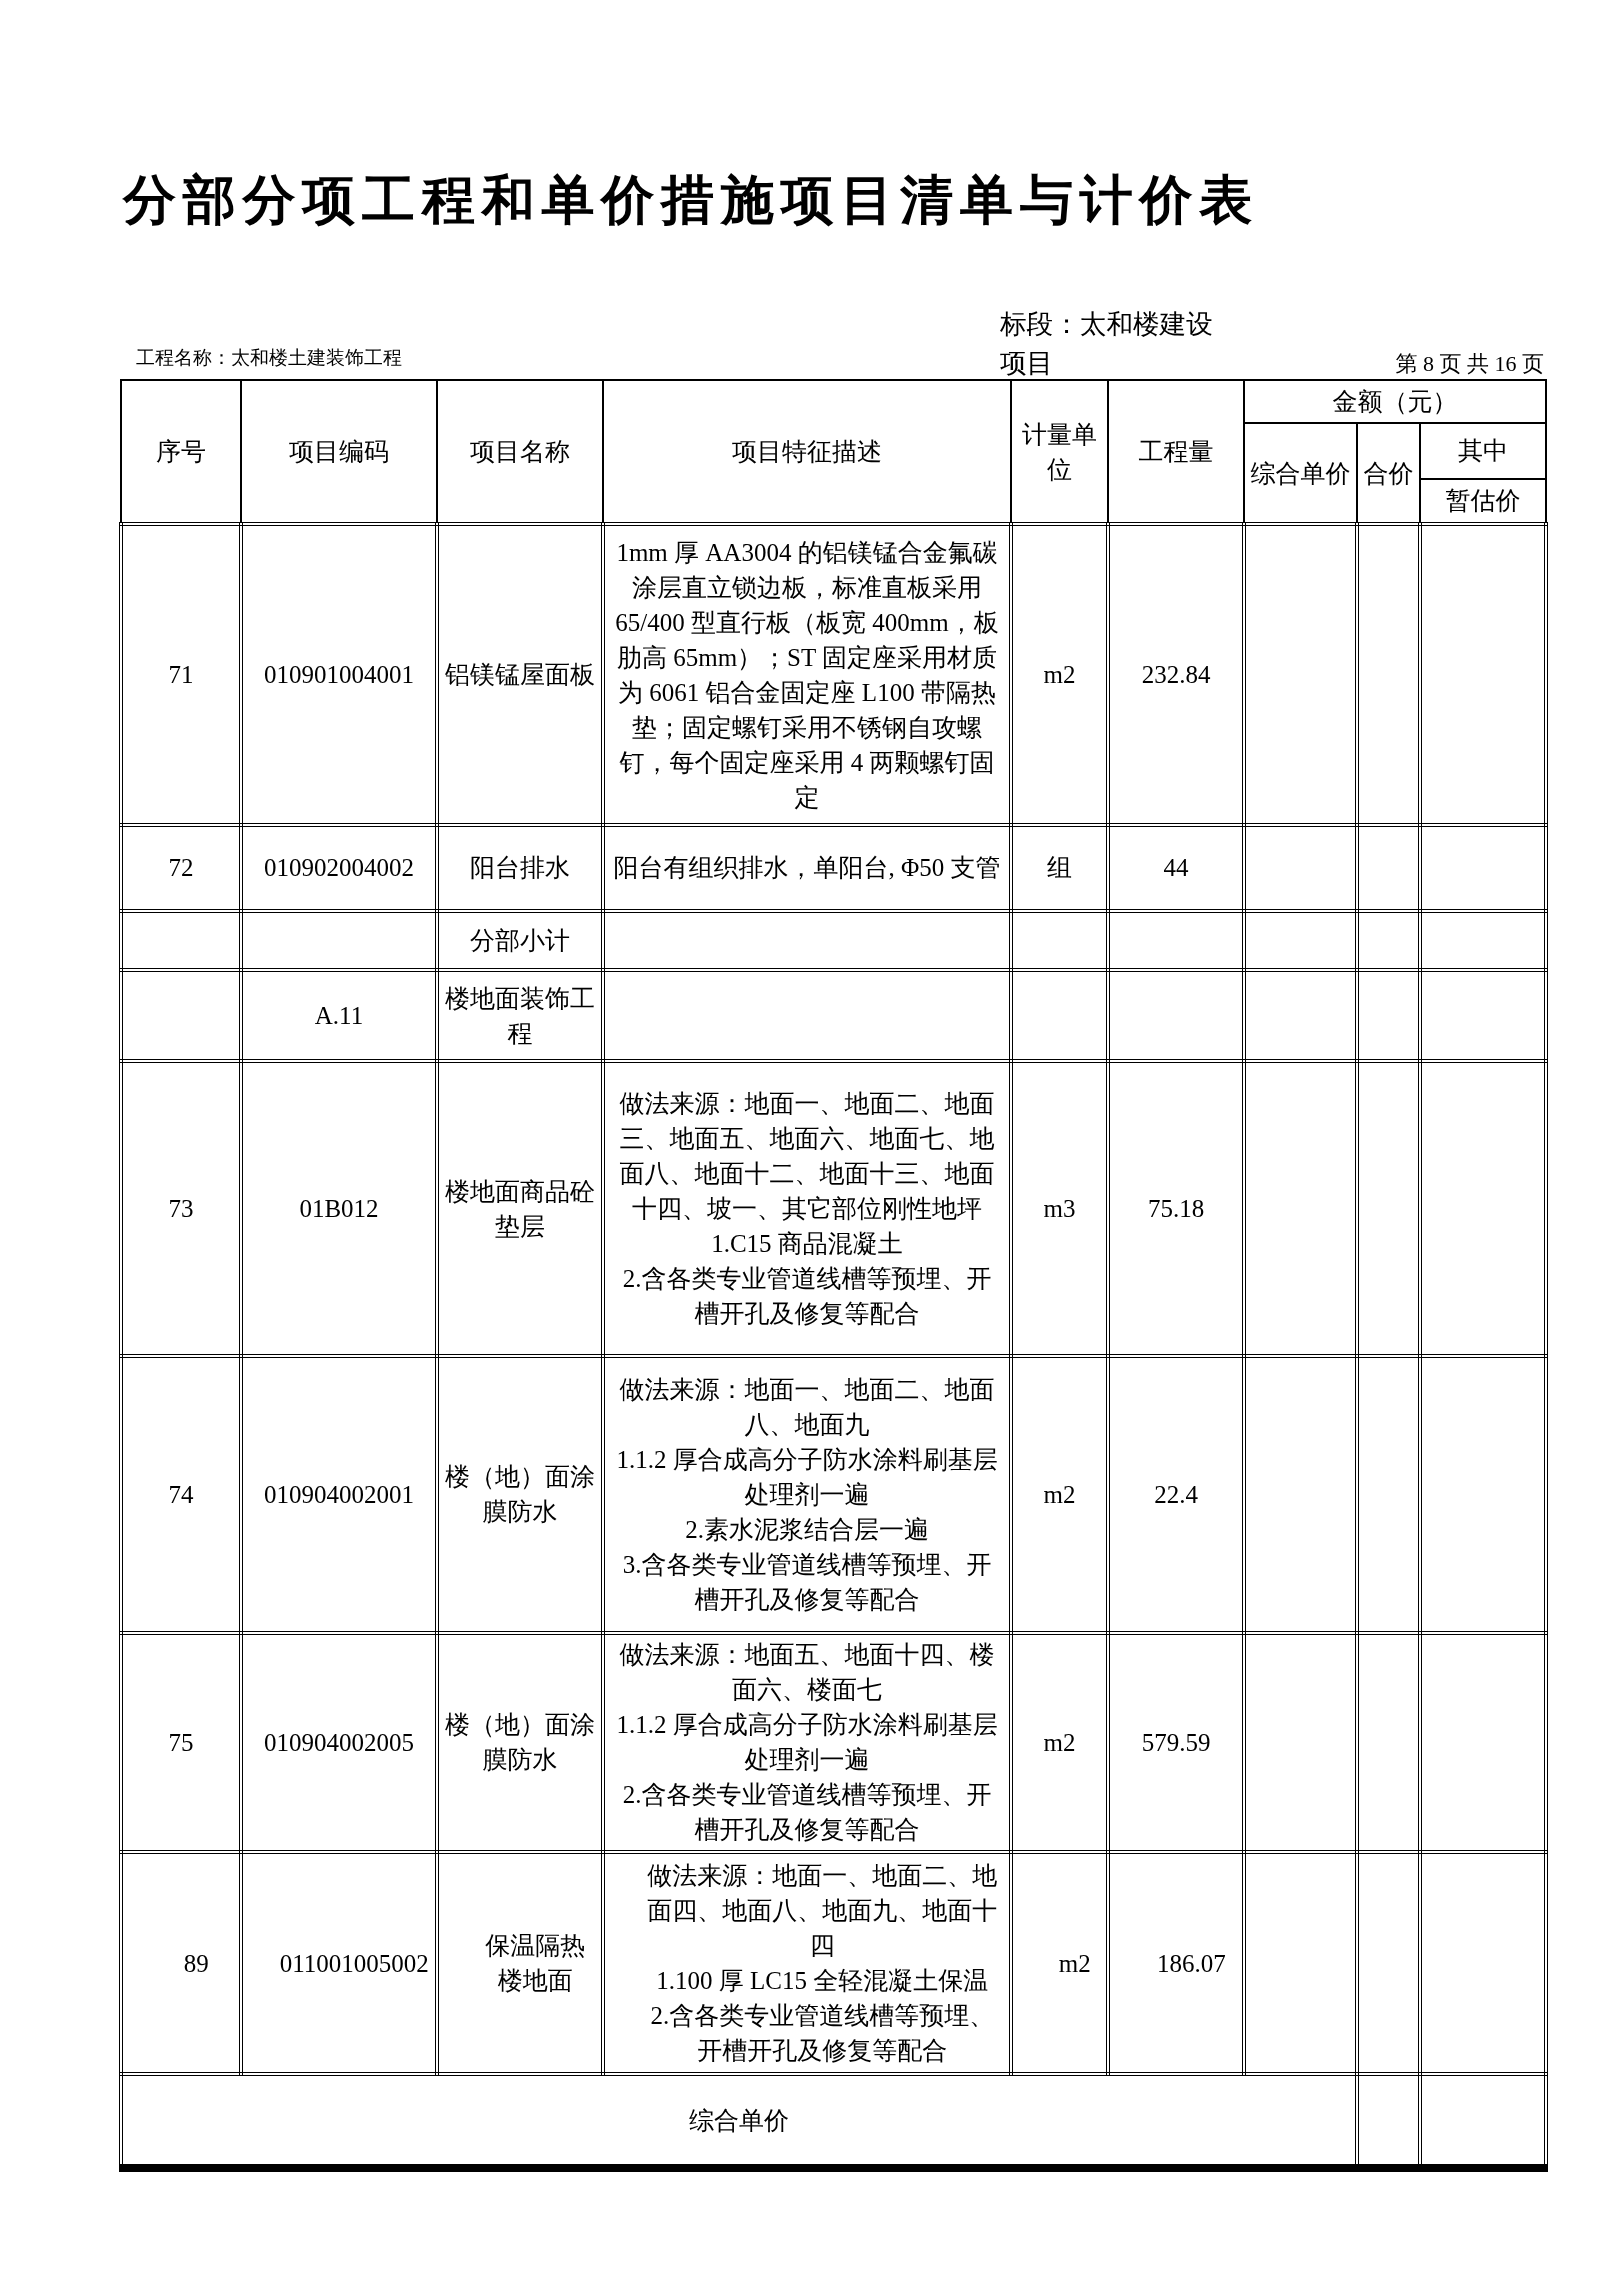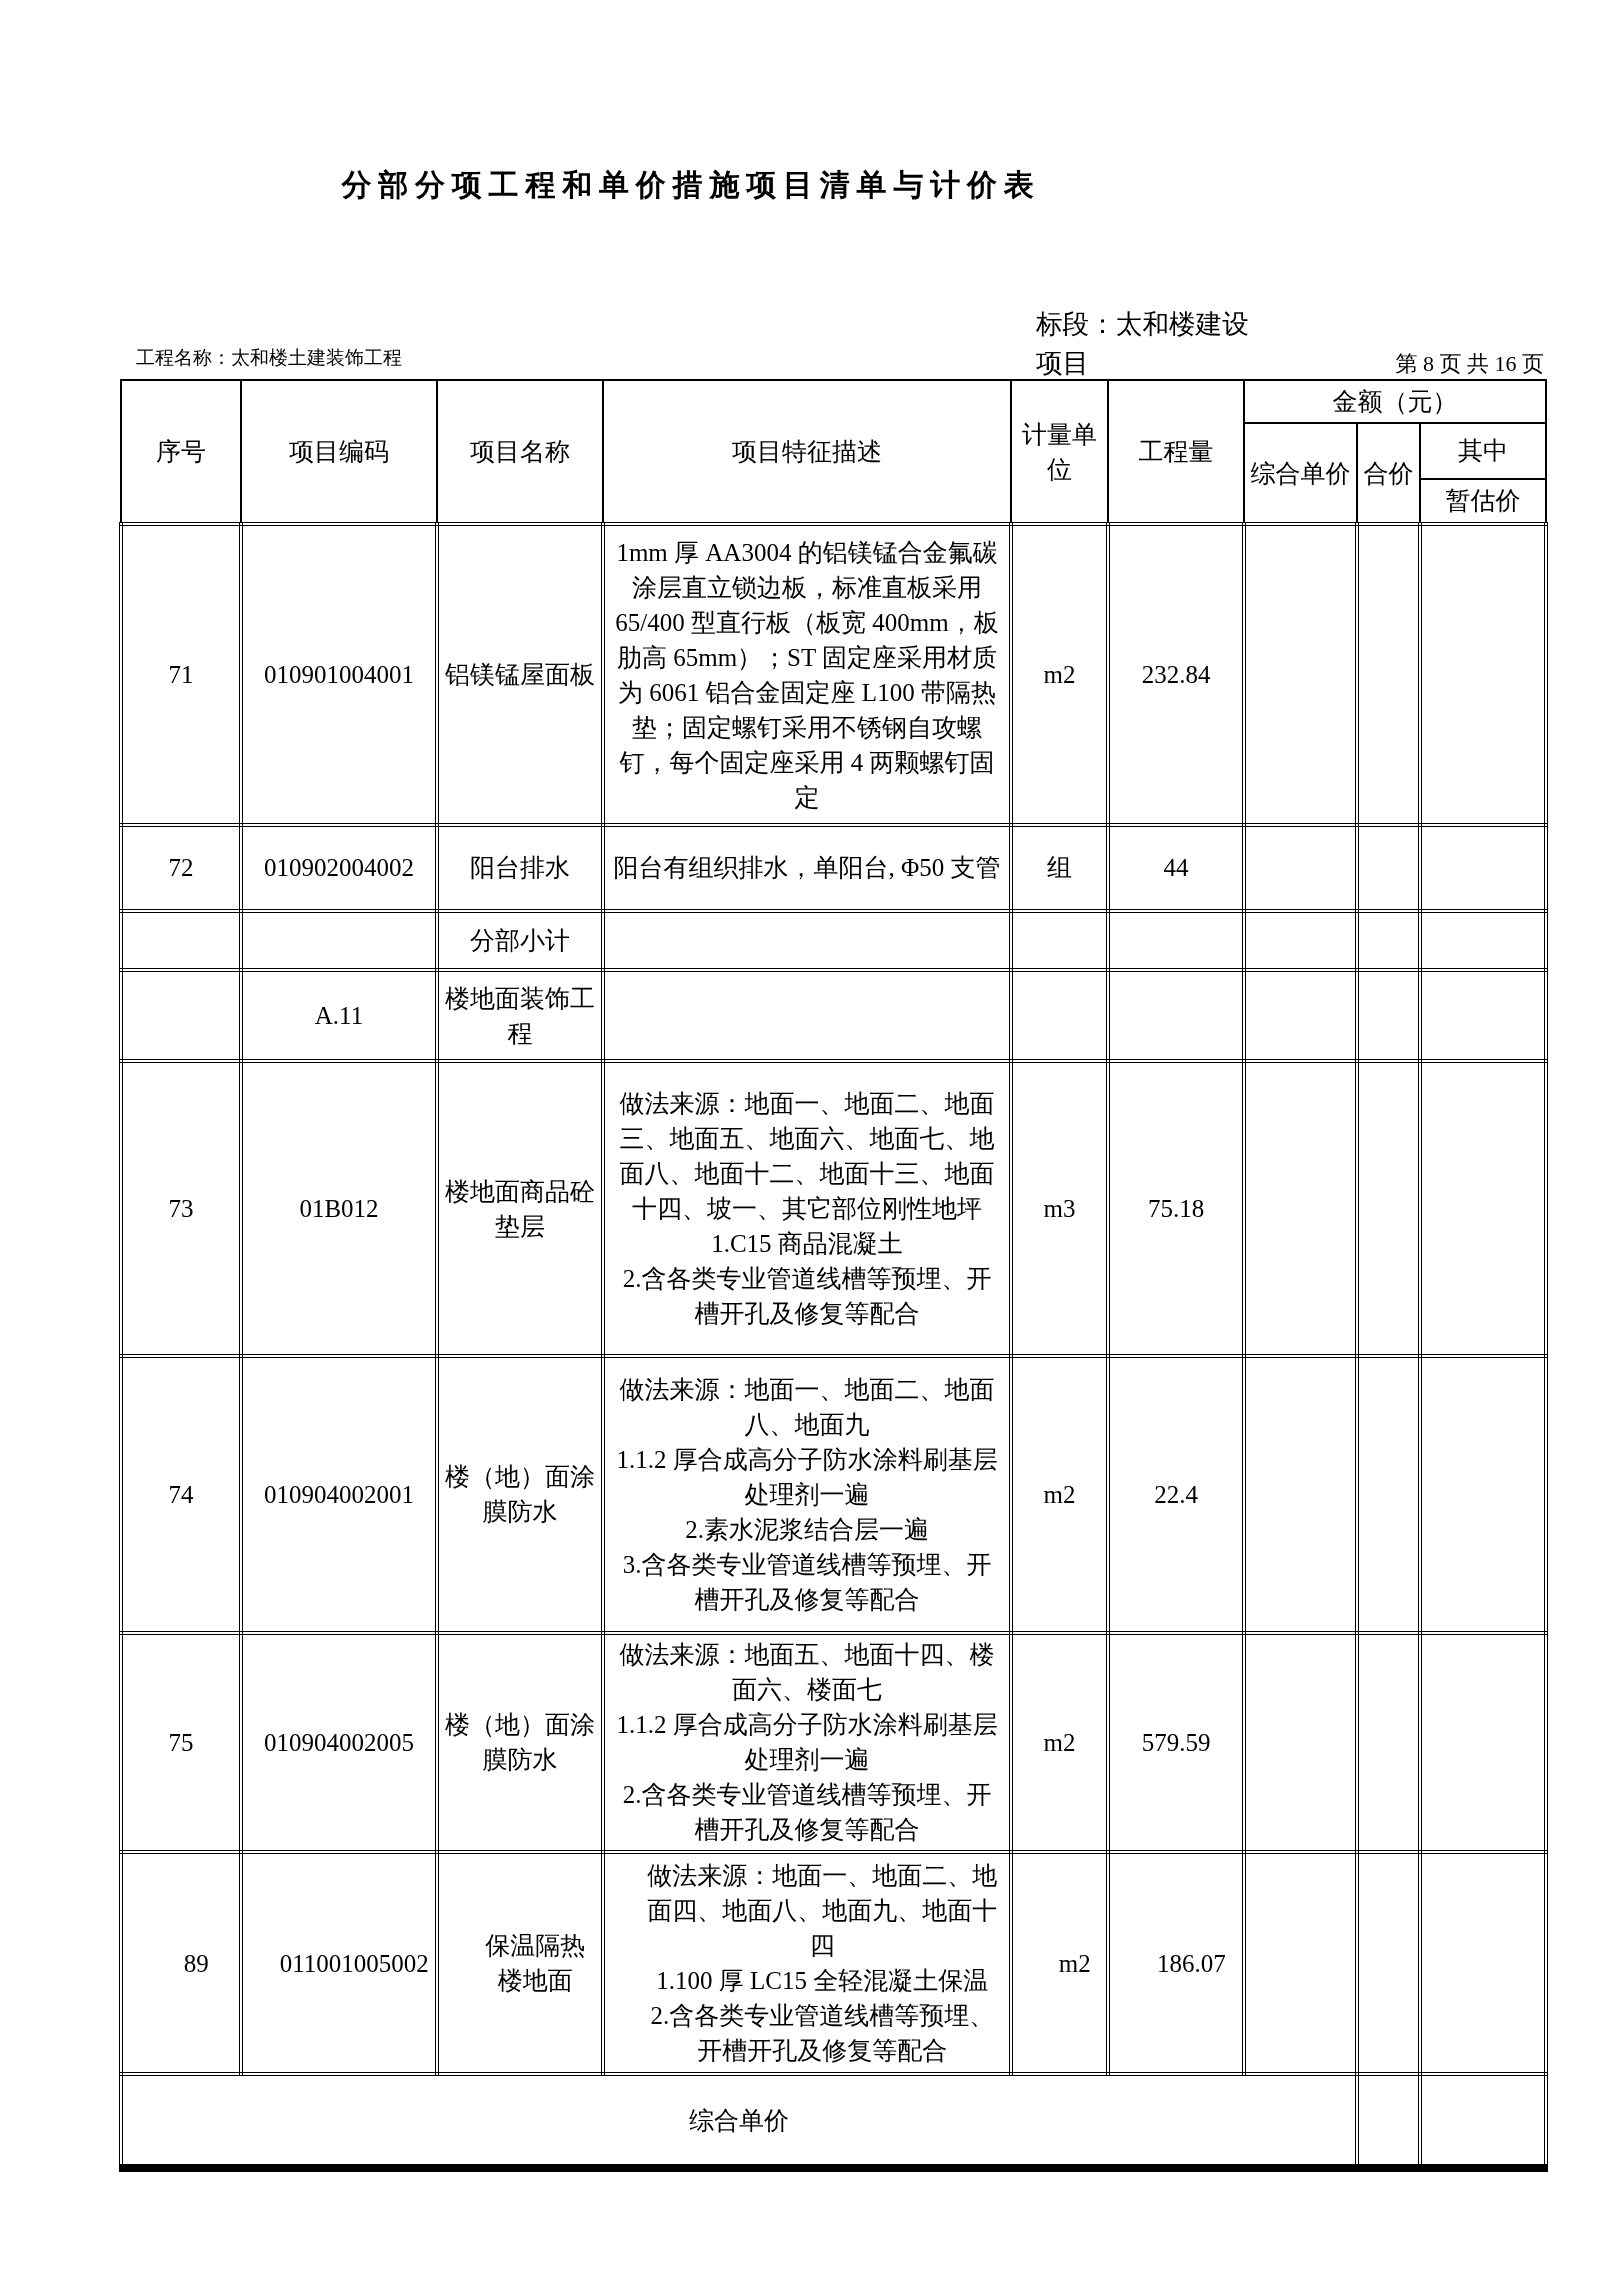--- a/index.html
+++ b/index.html
@@ -3,29 +3,29 @@
 <meta charset="utf-8">
 <style>
   html,body { margin:0; padding:0; background:#ffffff; }
   body {
     width:1623px; height:2295px; position:relative;
     font-family:"Liberation Serif","DejaVu Serif",serif;
     color:#000;
   }
   .page-title {
     position:absolute; top:165px; left:0; width:1382px;
-    text-align:center; font-size:30px; font-weight:bold;
+    text-align:center; font-size:53px; font-weight:bold;
     letter-spacing:6.8px; white-space:nowrap;
   }
   .project-name {
     position:absolute; left:136px; top:345px;
     font-size:19px; white-space:nowrap;
   }
   .section-block {
-    position:absolute; left:1036px; top:305px; width:239px;
+    position:absolute; left:1000px; top:305px; width:239px;
     font-size:26.6px; line-height:39px;
   }
   .page-info {
     position:absolute; right:79px; top:349px;
     font-size:22px; white-space:nowrap;margin-left:16px;
   }
   table.sheet {
     position:absolute; left:119px; top:379px;
     width:1426px; table-layout:fixed;
     border-collapse:collapse;

